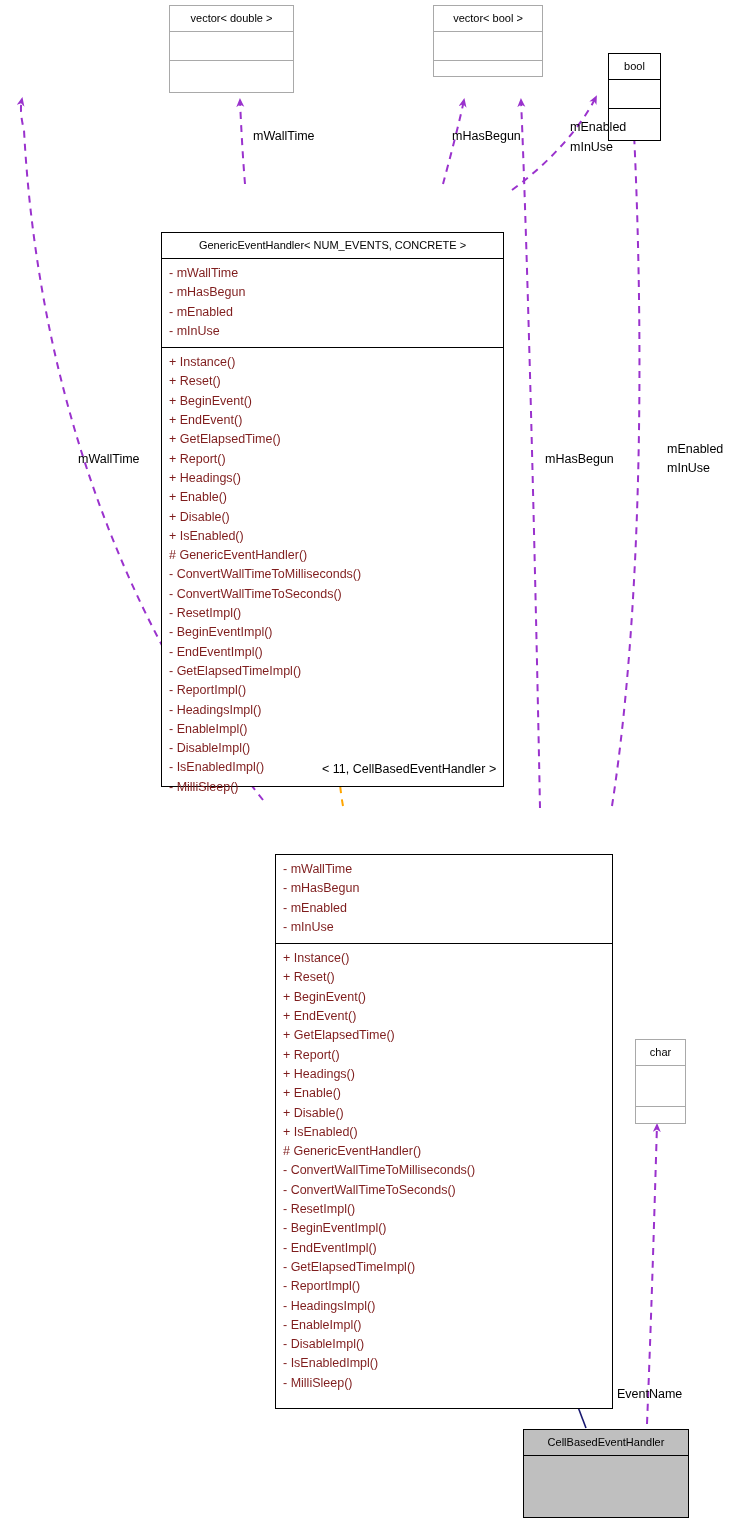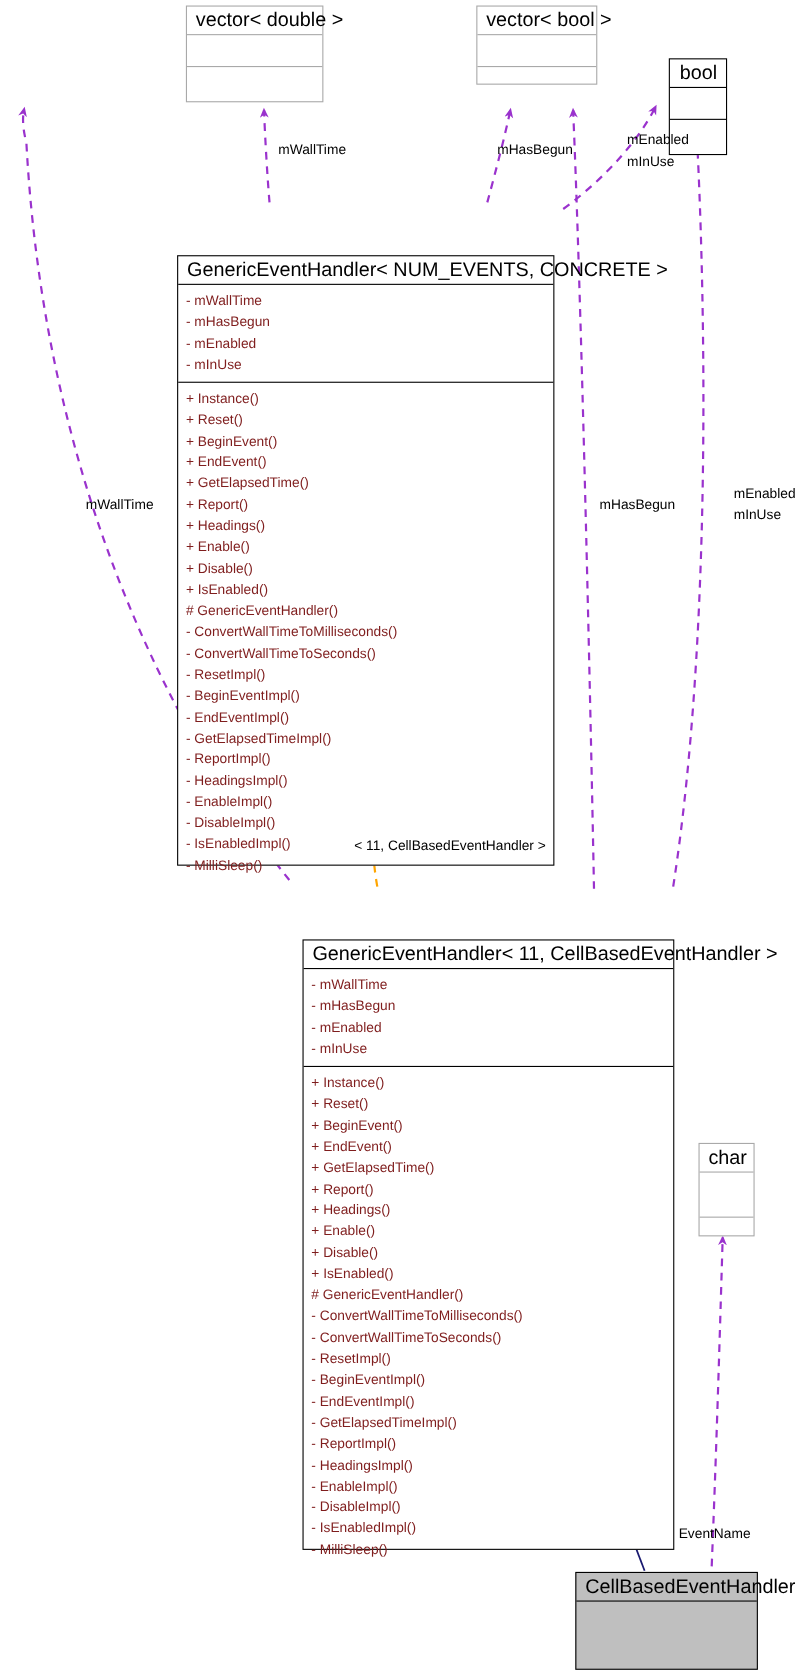--- a/index.html
+++ b/index.html
@@ -37,22 +37,22 @@
   }
   .uml-box.strong {
     border: 1px solid #000000;
     margin-top: 48px;
   }
   .uml-box.filled {
     border: 1px solid #000000;
     background: #bfbfbf;
   }
   .uml-title {
-    text-align: right;
-    font-size: 18px;
+    text-align: center;
+    font-size: 11px;
     color: #000000;
     padding: 5px 8px 6px 8px;
     line-height: 14px;
     white-space: nowrap;
   }
   .uml-box.plain .uml-title { border-bottom: 1px solid #a9a9a9; }
   .uml-box.strong .uml-title { border-bottom: 1px solid #000000; }
   .uml-box.filled .uml-title { border-bottom: 1px solid #000000; }
 
   .uml-compartment {
@@ -173,21 +173,20 @@
       <div class="uml-row">- ReportImpl()</div>
       <div class="uml-row">- HeadingsImpl()</div>
       <div class="uml-row">- EnableImpl()</div>
       <div class="uml-row">- DisableImpl()</div>
       <div class="uml-row">- IsEnabledImpl()</div>
       <div class="uml-row">- MilliSleep()</div>
     </div>
   </div>
 
   <div class="uml-box strong" style="left:275px; top:806px; width:338px; height:555px;">
-    <div class="uml-title">GenericEventHandler&lt; 11, CellBasedEventHandler &gt;</div>
     <div class="uml-compartment sep">
       <div class="uml-row">- mWallTime</div>
       <div class="uml-row">- mHasBegun</div>
       <div class="uml-row">- mEnabled</div>
       <div class="uml-row">- mInUse</div>
     </div>
     <div class="uml-compartment">
       <div class="uml-row">+ Instance()</div>
       <div class="uml-row">+ Reset()</div>
       <div class="uml-row">+ BeginEvent()</div>

